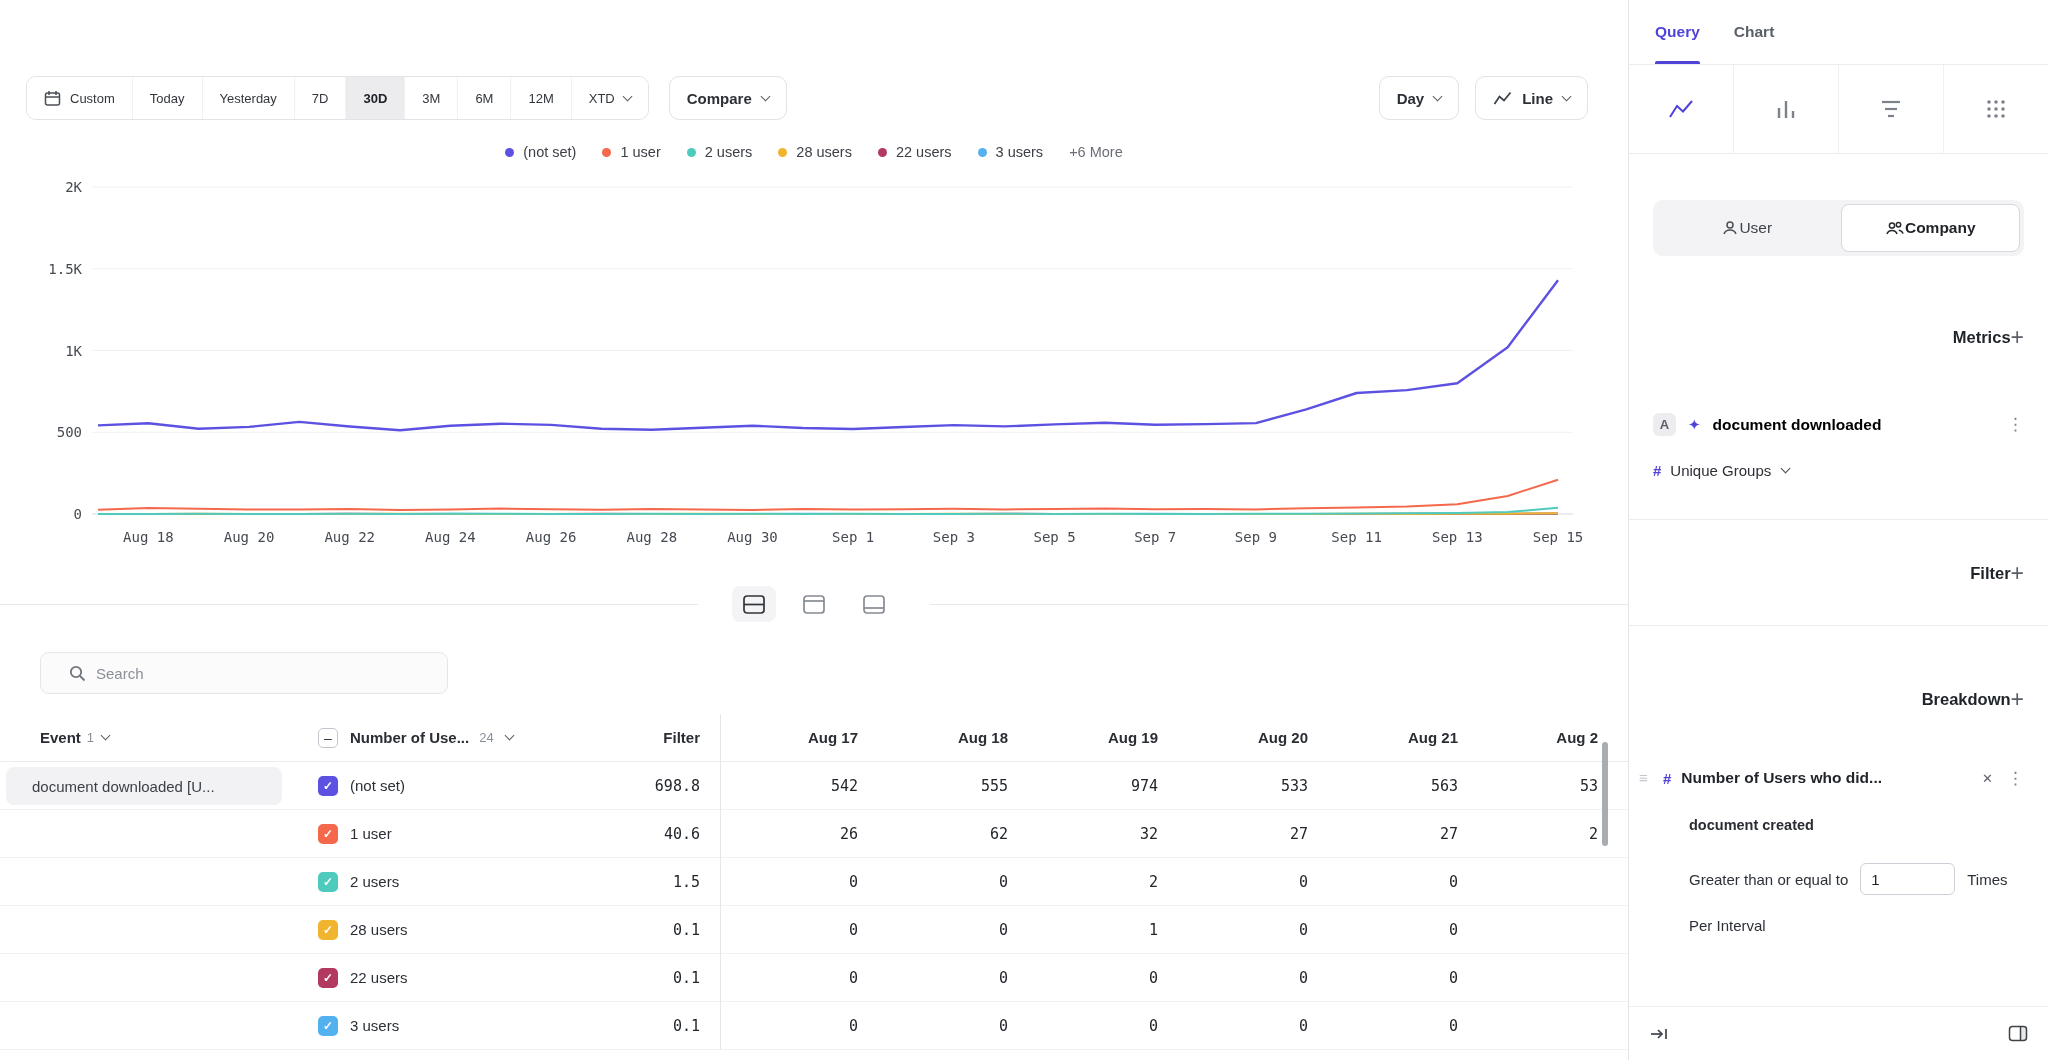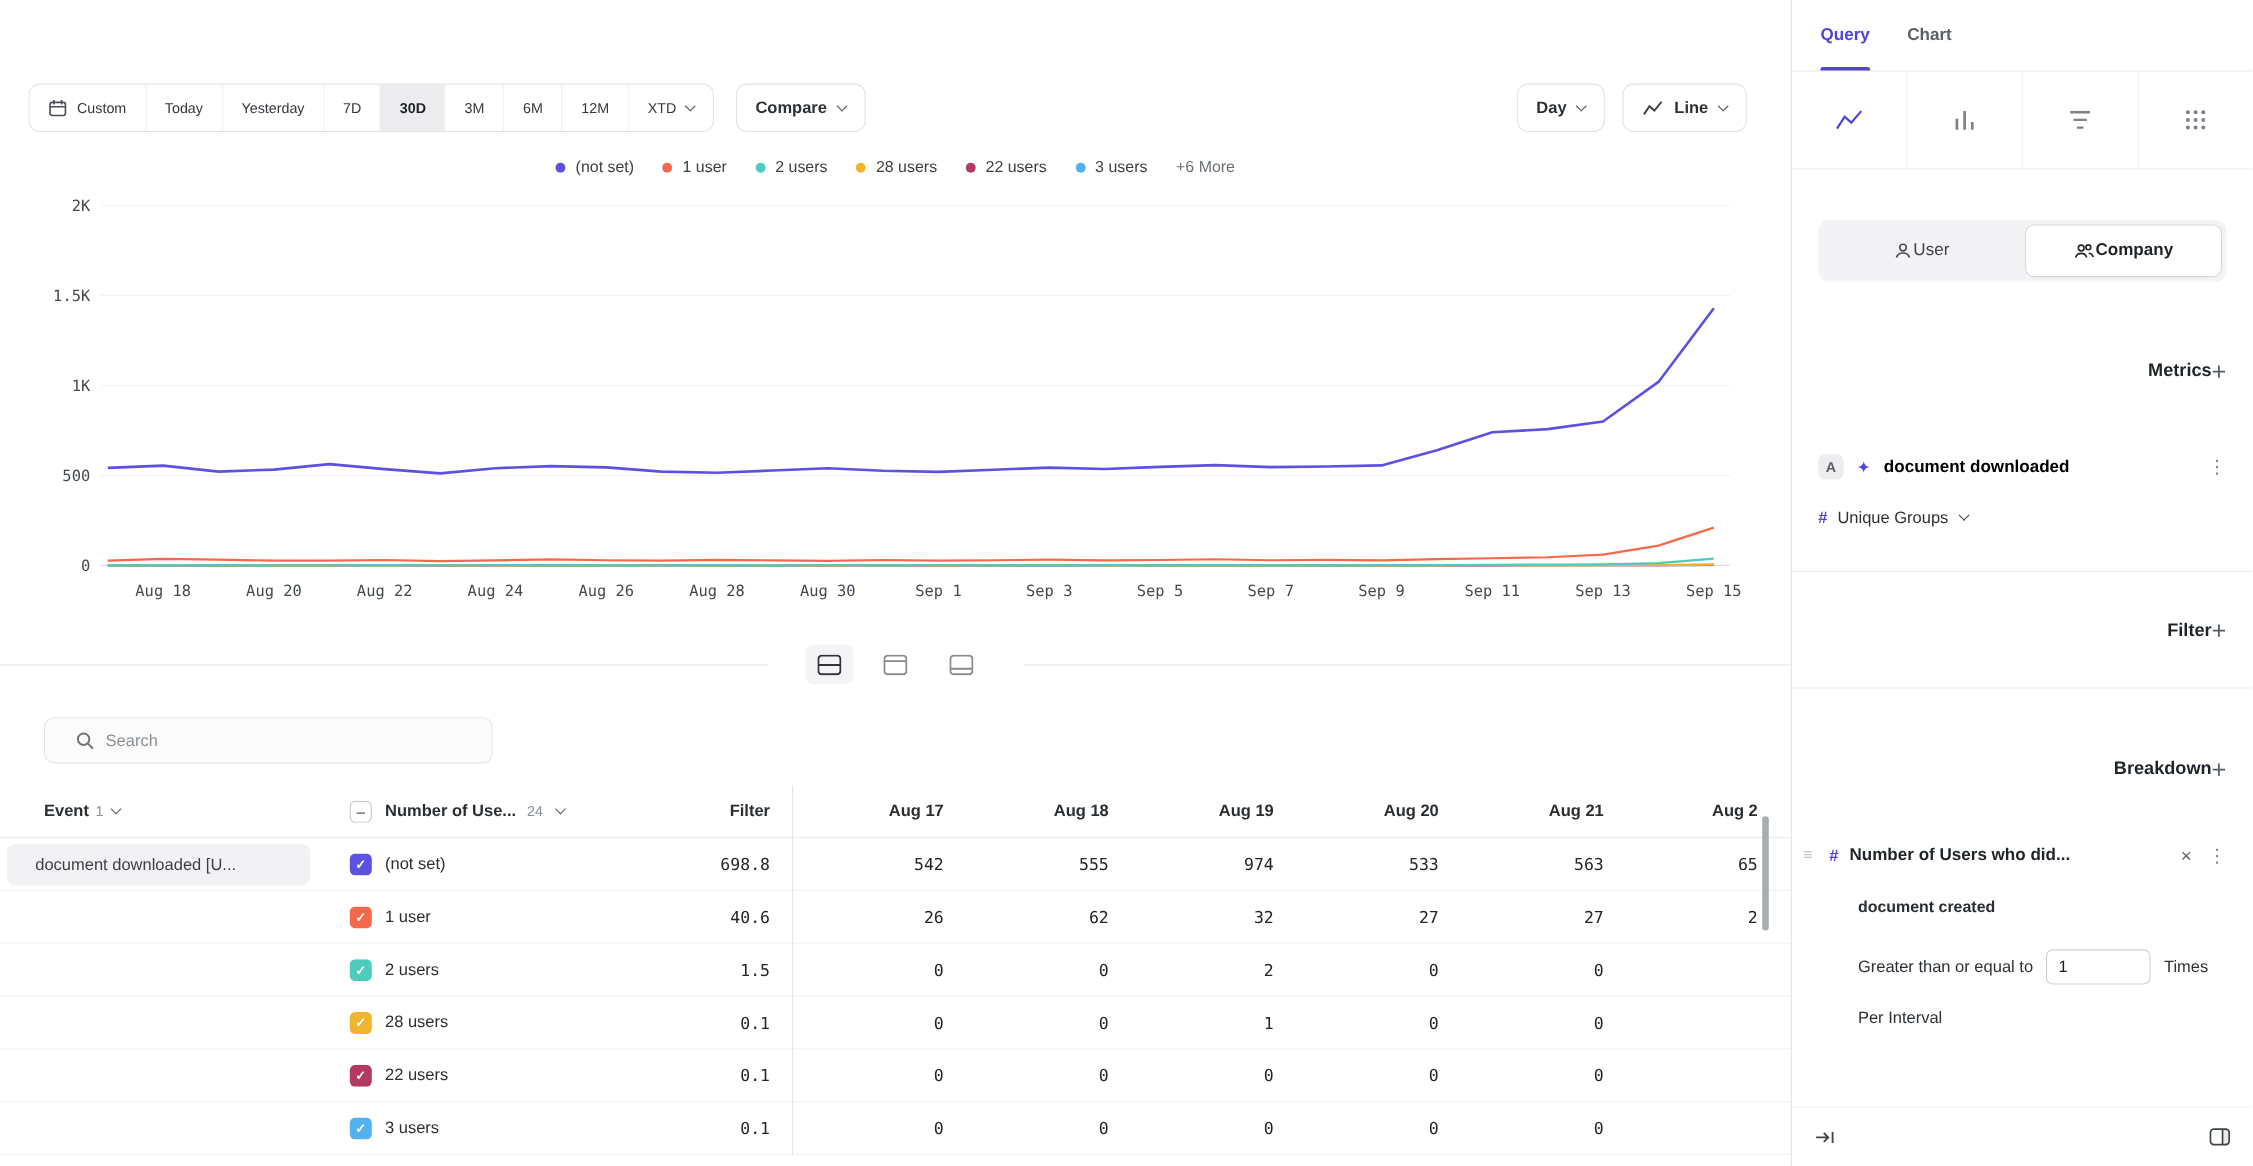--- a/index.html
+++ b/index.html
@@ -301,21 +301,21 @@
           <div class="cell-series">
             <span class="cbx" style="background: rgb(93, 81, 225);">✓</span>
             <span class="row-label">(not set)</span>
           </div>
           <div class="cell-avg num">698.8</div>
           <div class="cell-date num">542</div>
           <div class="cell-date num">555</div>
           <div class="cell-date num">974</div>
           <div class="cell-date num">533</div>
           <div class="cell-date num">563</div>
-          <div class="cell-date num">65</div>
+          <div class="cell-date num">53</div>
         </div>
         <div class="trow">
           <div class="cell-event-sp"></div>
           <div class="cell-series">
             <span class="cbx" style="background: rgb(245, 104, 75);">✓</span>
             <span class="row-label">1 user</span>
           </div>
           <div class="cell-avg num">40.6</div>
           <div class="cell-date num">26</div>
           <div class="cell-date num">62</div>

